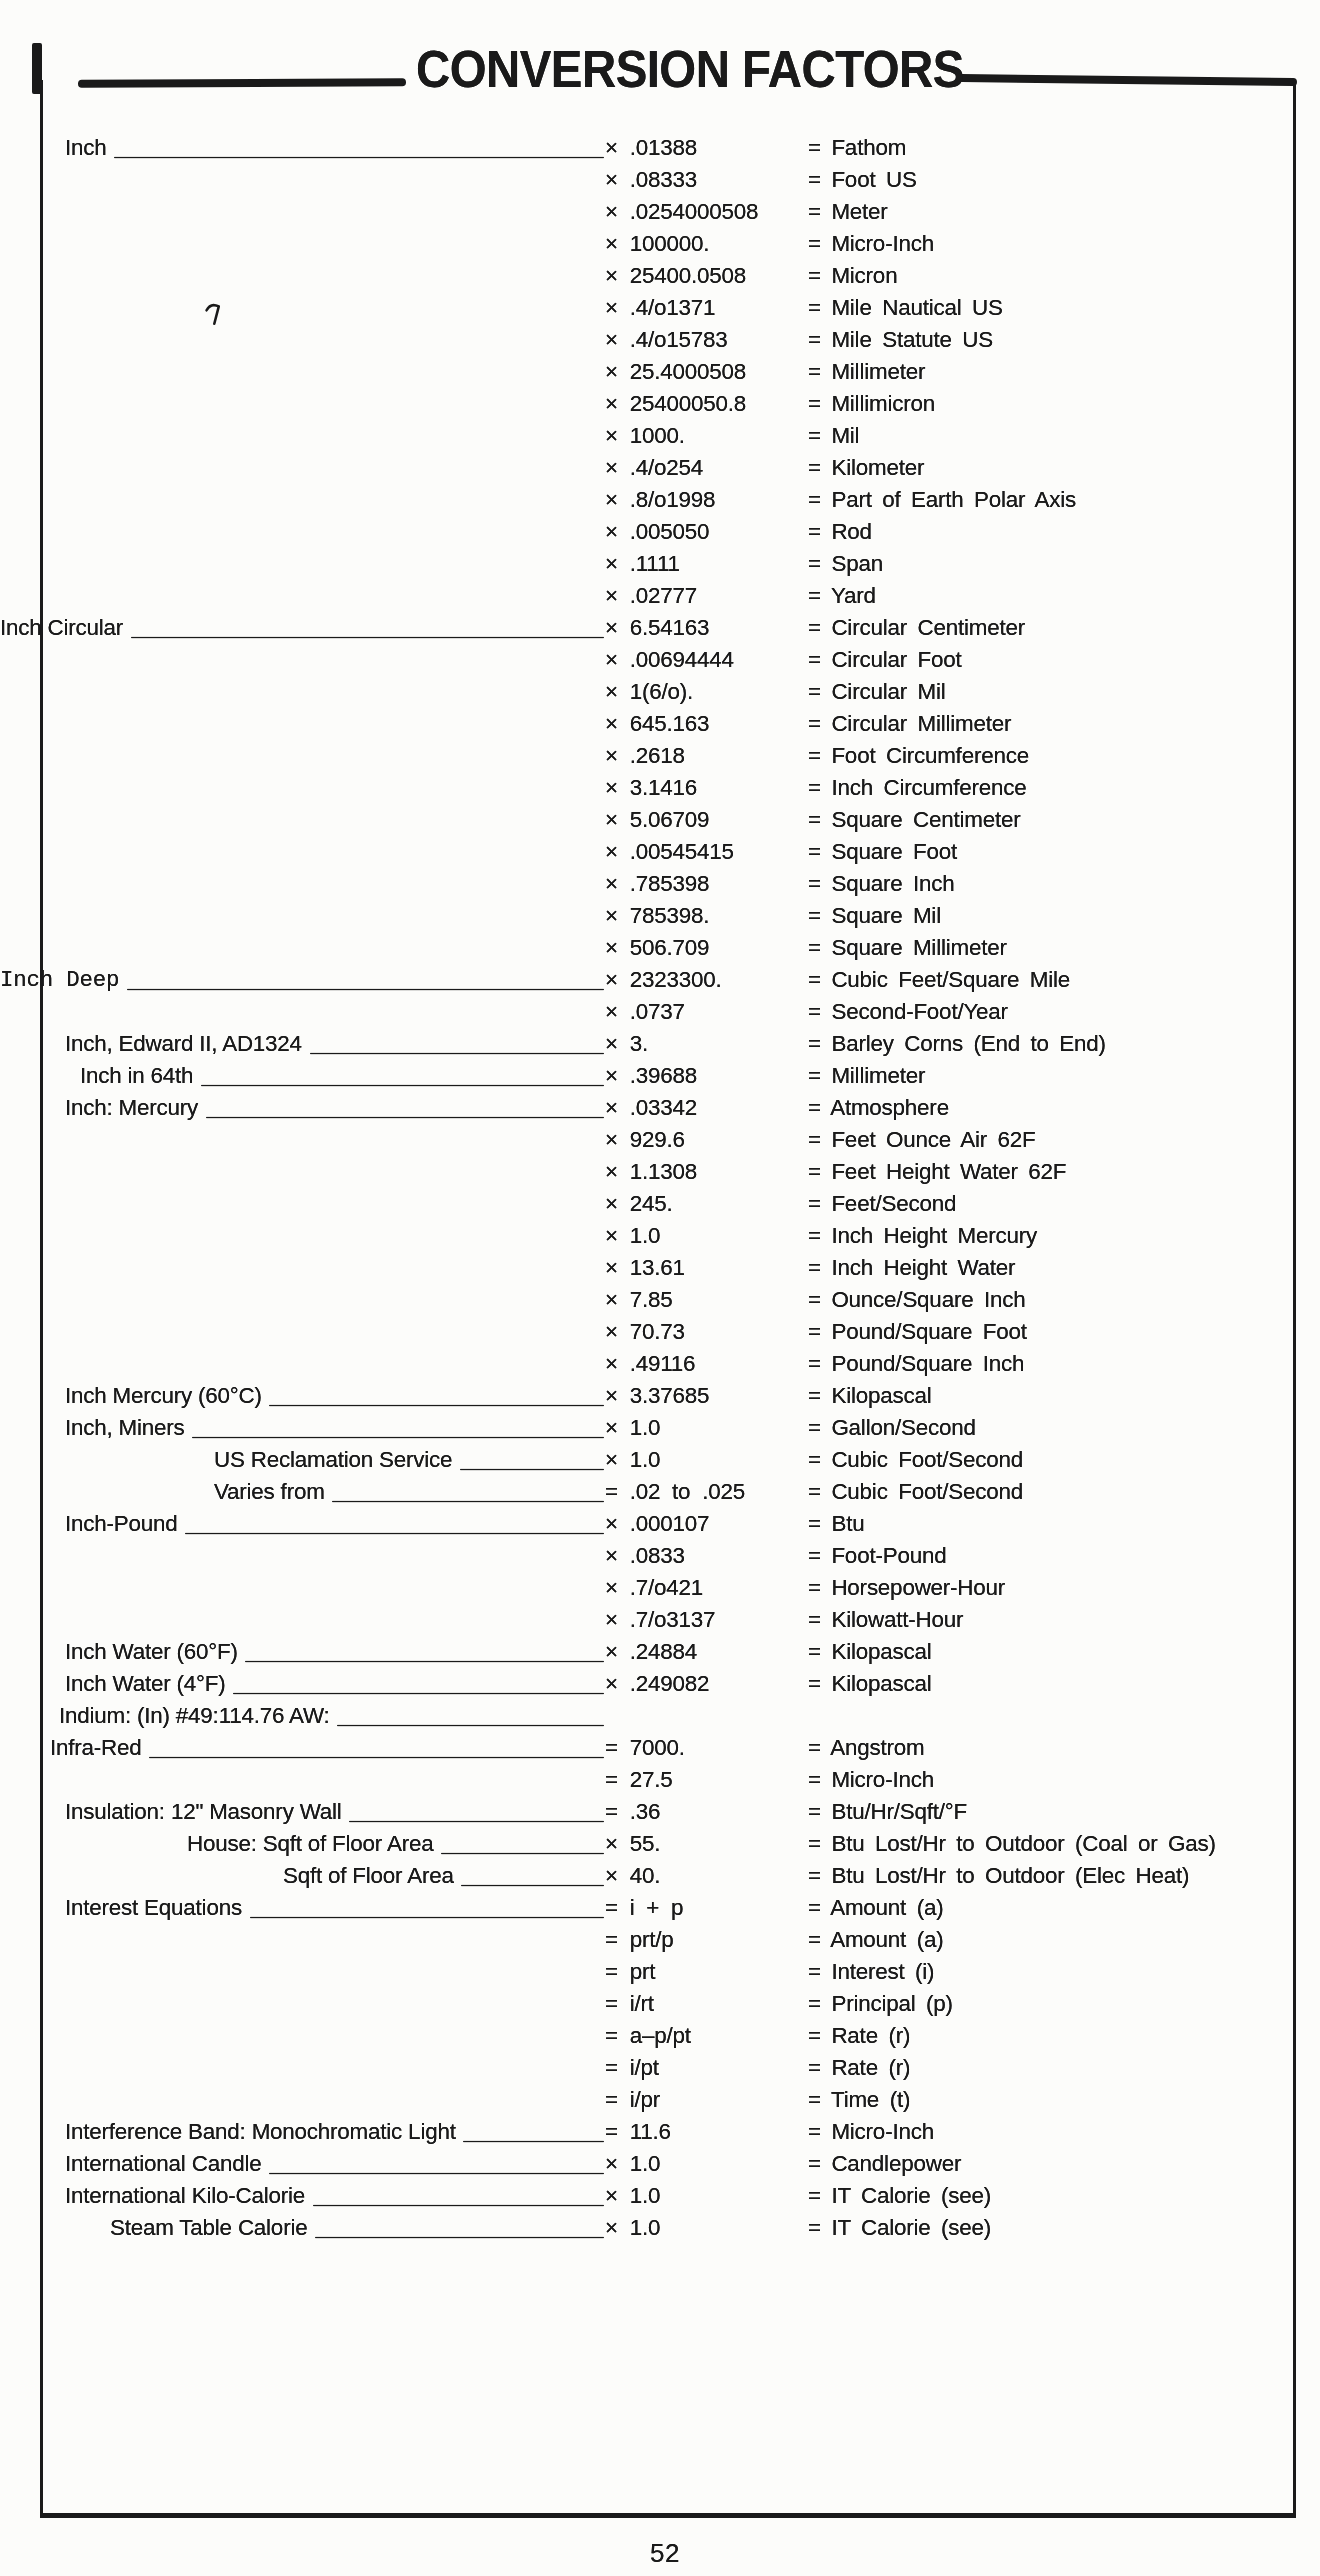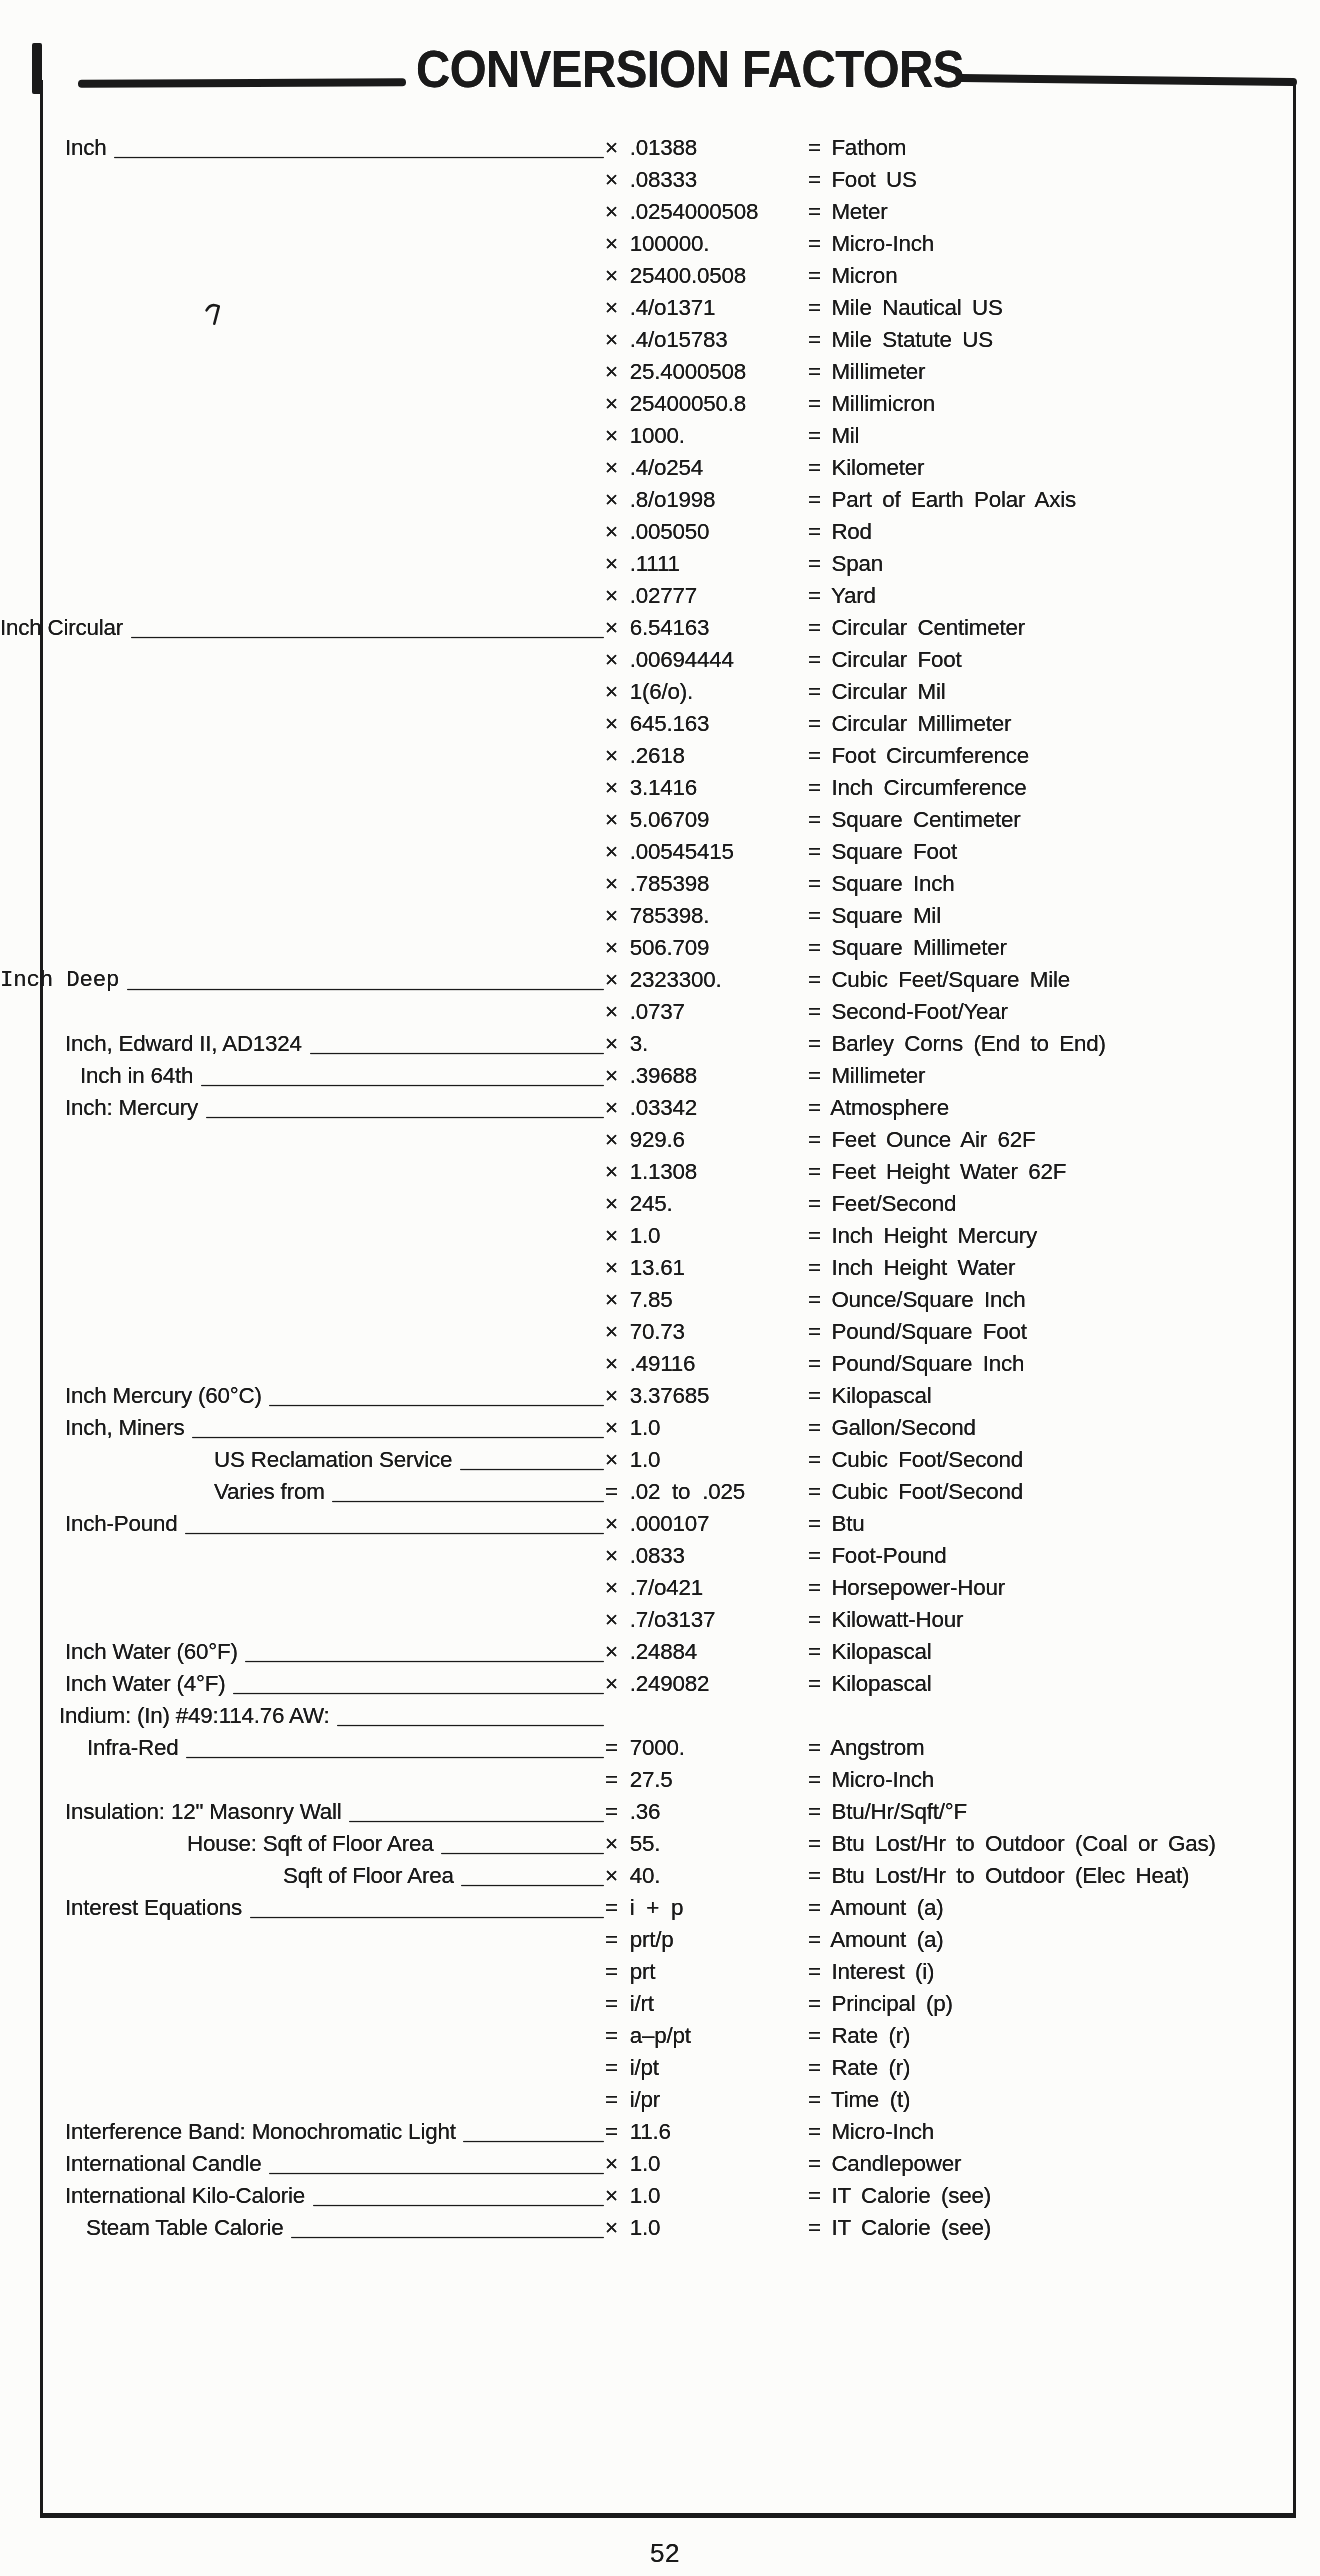--- a/index.html
+++ b/index.html
@@ -525,21 +525,21 @@
   <div class="row">
     <div class="labelwrap" style="padding-left: 59px;">
       <span class="label">Indium: (In) #49:114.76 AW:</span>
       <span class="leader"></span>
     </div>
     <div class="factor"></div>
     <div class="result"></div>
   </div>
 
   <div class="row">
-    <div class="labelwrap" style="padding-left: 87px;">
+    <div class="labelwrap" style="padding-left: 50px;">
       <span class="label">Infra-Red</span>
       <span class="leader"></span>
     </div>
     <div class="factor">= 7000.</div>
     <div class="result">= Angstrom</div>
   </div>
 
   <div class="row">
     <div class="labelwrap" style="padding-left: 65px;">
       <span class="label"></span>
@@ -660,21 +660,21 @@
   <div class="row">
     <div class="labelwrap" style="padding-left: 65px;">
       <span class="label">International Kilo-Calorie</span>
       <span class="leader"></span>
     </div>
     <div class="factor">× 1.0</div>
     <div class="result">= IT Calorie (see)</div>
   </div>
 
   <div class="row">
-    <div class="labelwrap" style="padding-left: 86px;">
+    <div class="labelwrap" style="padding-left: 110px;">
       <span class="label">Steam Table Calorie</span>
       <span class="leader"></span>
     </div>
     <div class="factor">× 1.0</div>
     <div class="result">= IT Calorie (see)</div>
   </div>
 </div>
 
   <div class="page-number">52</div>
 

